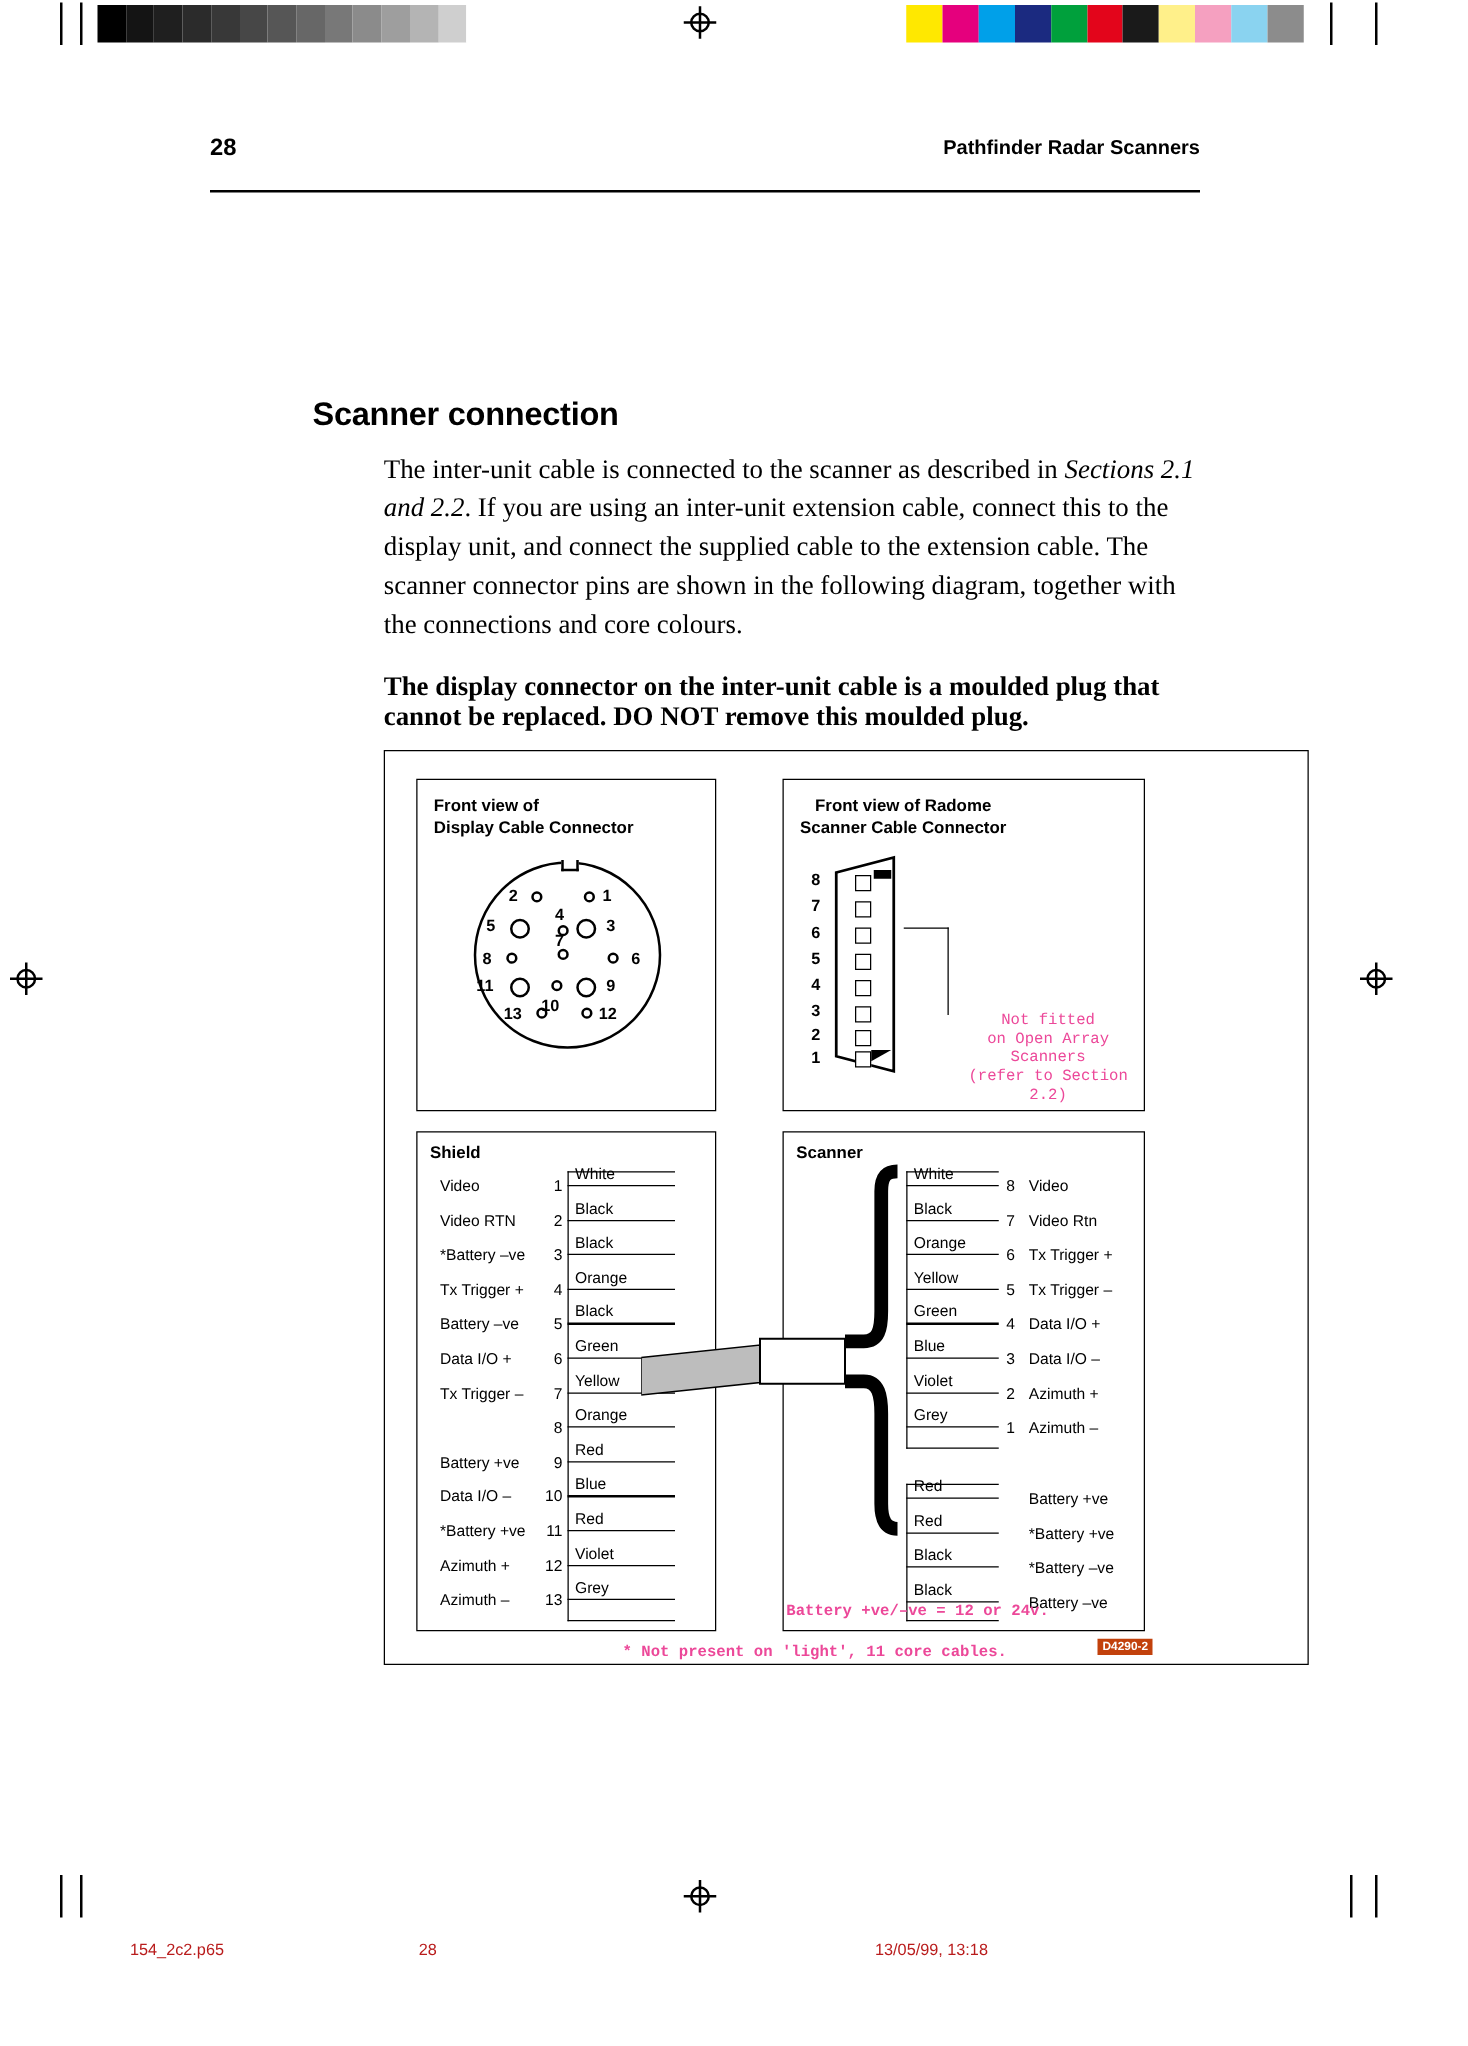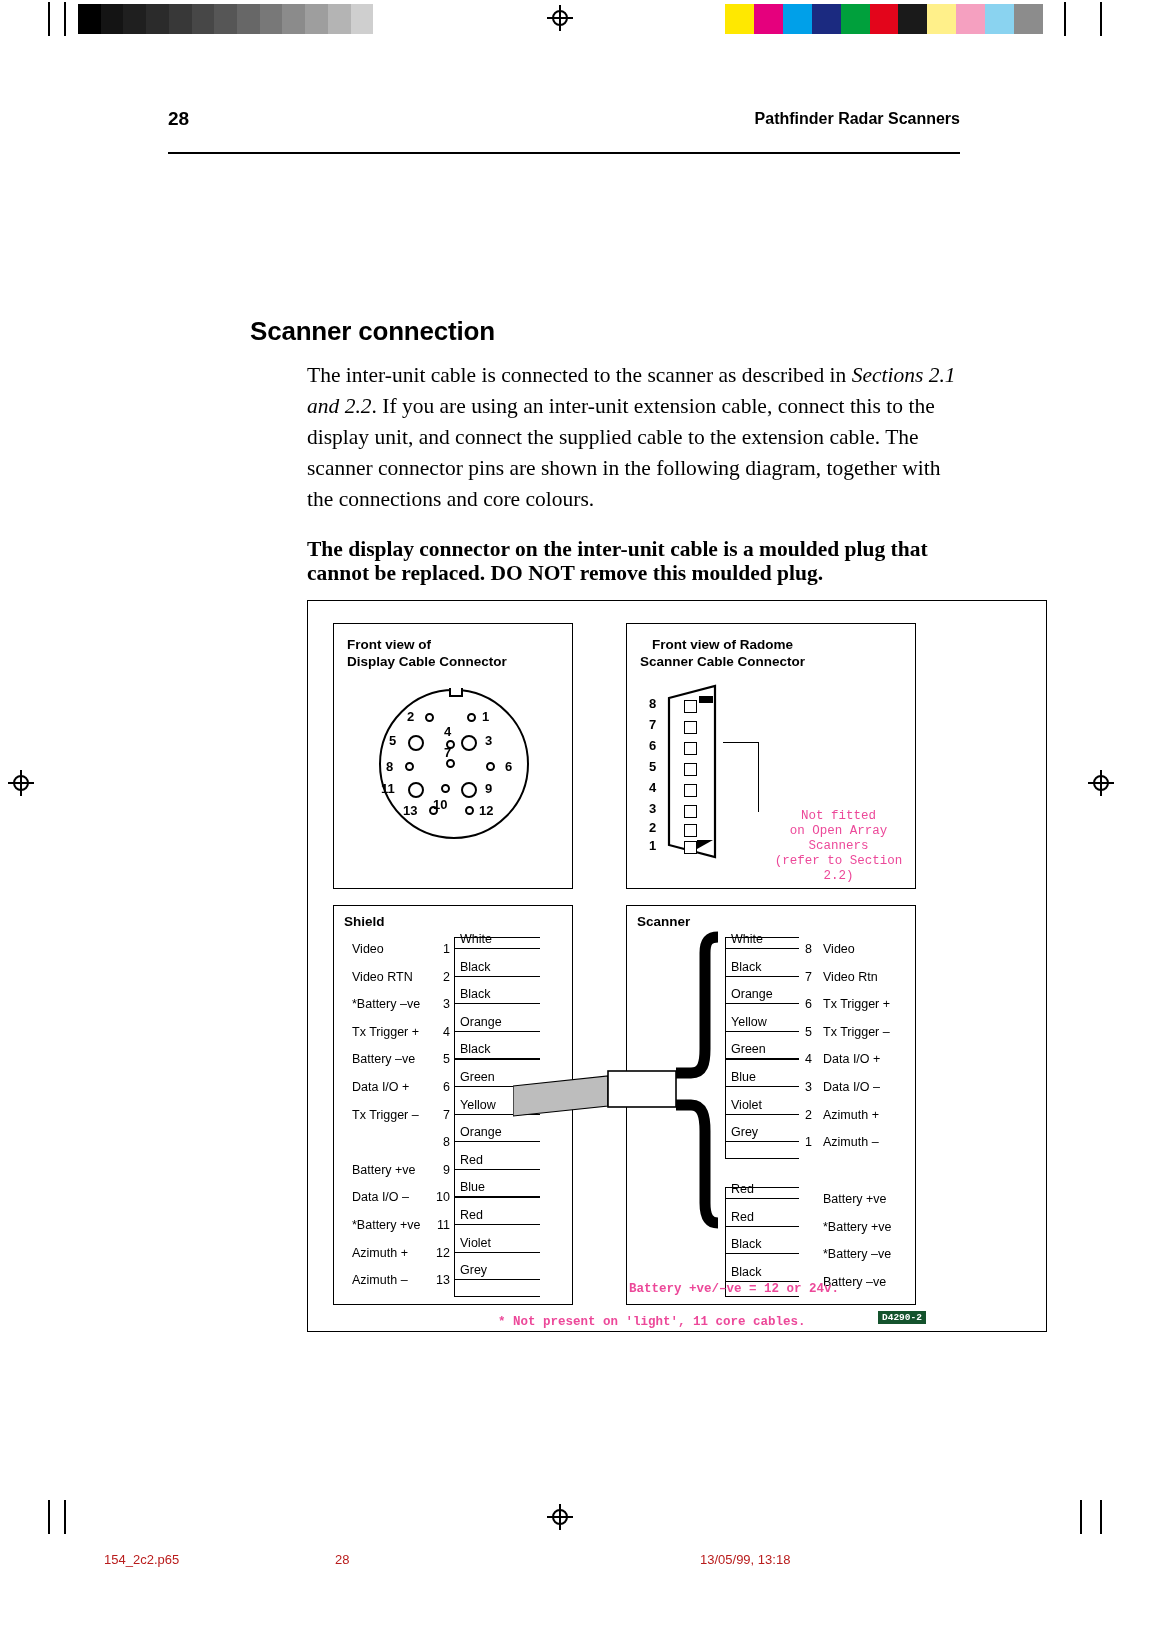--- a/index.html
+++ b/index.html
@@ -27,21 +27,21 @@
   .h2{position:absolute;left:250px;font-family:"Liberation Sans",sans-serif;font-weight:bold;font-size:26px;color:#000;letter-spacing:-0.2px;}
   .bold{font-weight:bold;}
   .ital{font-style:italic;}
 
   
   .diag{position:absolute;left:307px;top:600px;width:740px;height:732px;border:1.5px solid #000;box-sizing:border-box;background:#fff;}
   .panel{position:absolute;border:1.5px solid #000;box-sizing:border-box;background:#fff;}
   .ttl{font-family:"Liberation Sans",sans-serif;font-weight:bold;font-size:13.5px;color:#000;line-height:17px;}
   .lbl{font-family:Liberation Mono, monospace;font-size:12.5px;color:#ec4899;}
   .lblb{font-family:"Liberation Sans",sans-serif;font-weight:bold;font-size:13.5px;color:#000;}
-  .code{font-family:Liberation Mono, monospace;font-weight:bold;font-size:9.5px;color:#fff;background:#14532d;padding:1px 4px;}
+  .code{font-family:Liberation Sans, sans-serif;font-weight:bold;font-size:9.5px;color:#fff;background:#c2410c;padding:1px 4px;}
 
   
   .conn{position:absolute;width:150px;height:150px;border-radius:50%;border:2.5px solid #000;box-sizing:border-box;}
   .pin{position:absolute;border-radius:50%;border:2px solid #000;box-sizing:border-box;background:#fff;}
   .pin.sm{width:9px;height:9px;}
   .pin.md{width:16px;height:16px;}
   .pnum{position:absolute;font-family:"Liberation Sans",sans-serif;font-weight:bold;font-size:13px;color:#000;}
   .notch{position:absolute;left:68px;top:-3px;width:14px;height:9px;border:2.5px solid #000;border-top:none;background:#fff;box-sizing:border-box;}
   .rpin{position:absolute;width:13px;height:13px;border:1.5px solid #000;background:#fff;box-sizing:border-box;}
   .rnum{position:absolute;font-family:"Liberation Sans",sans-serif;font-weight:bold;font-size:13px;color:#000;}

